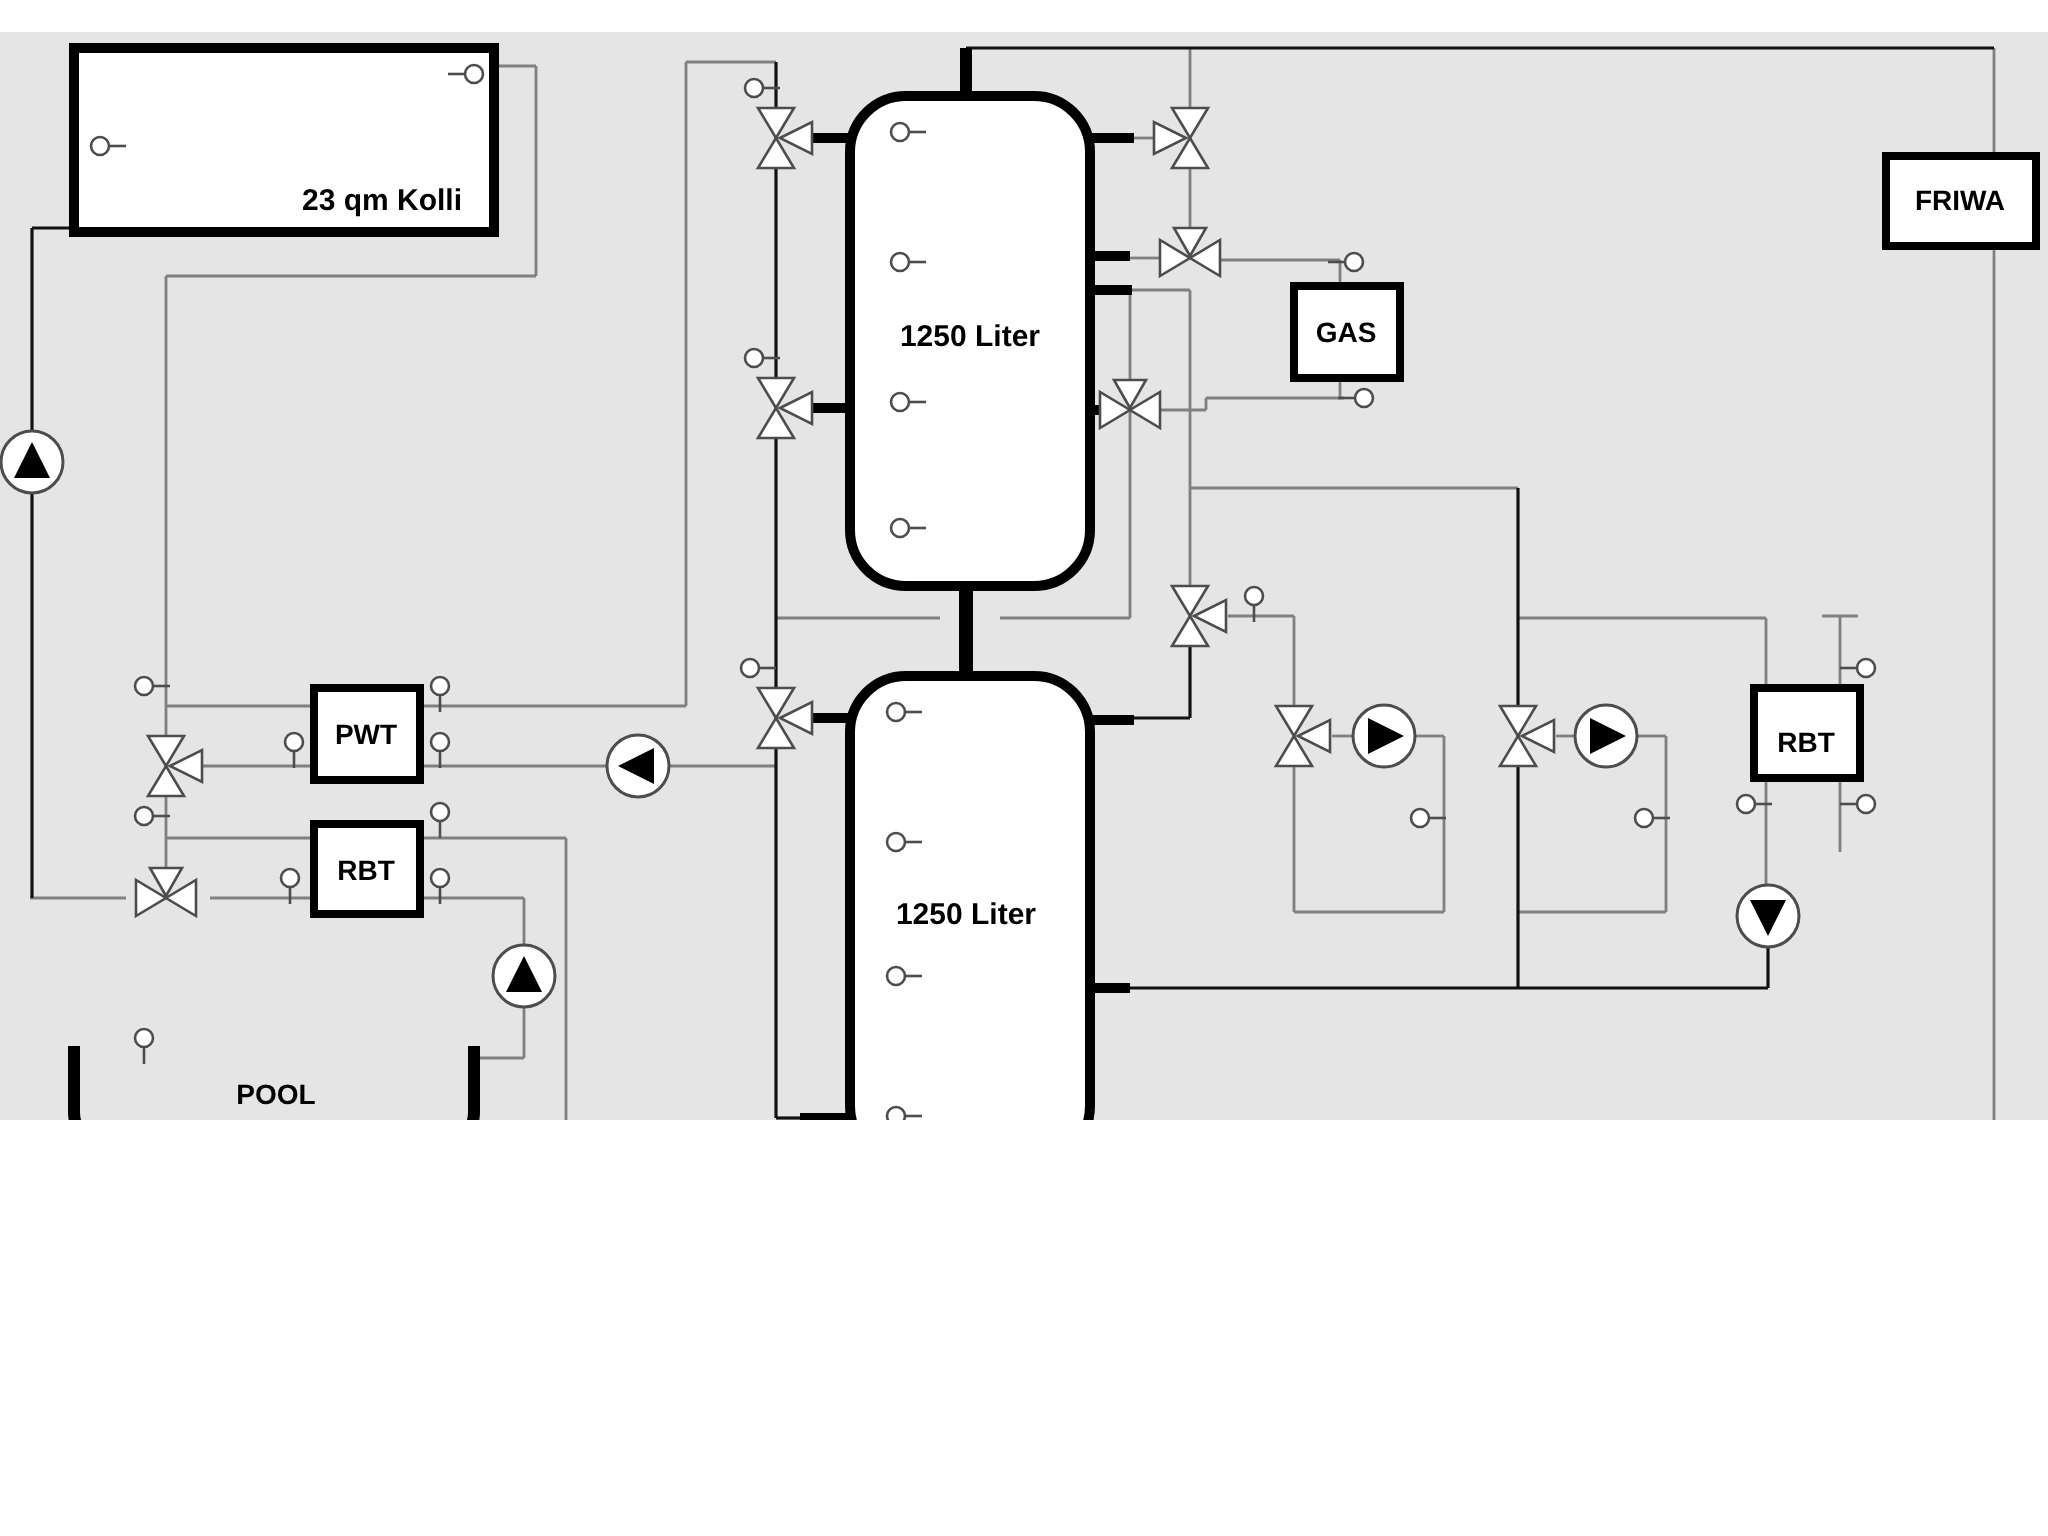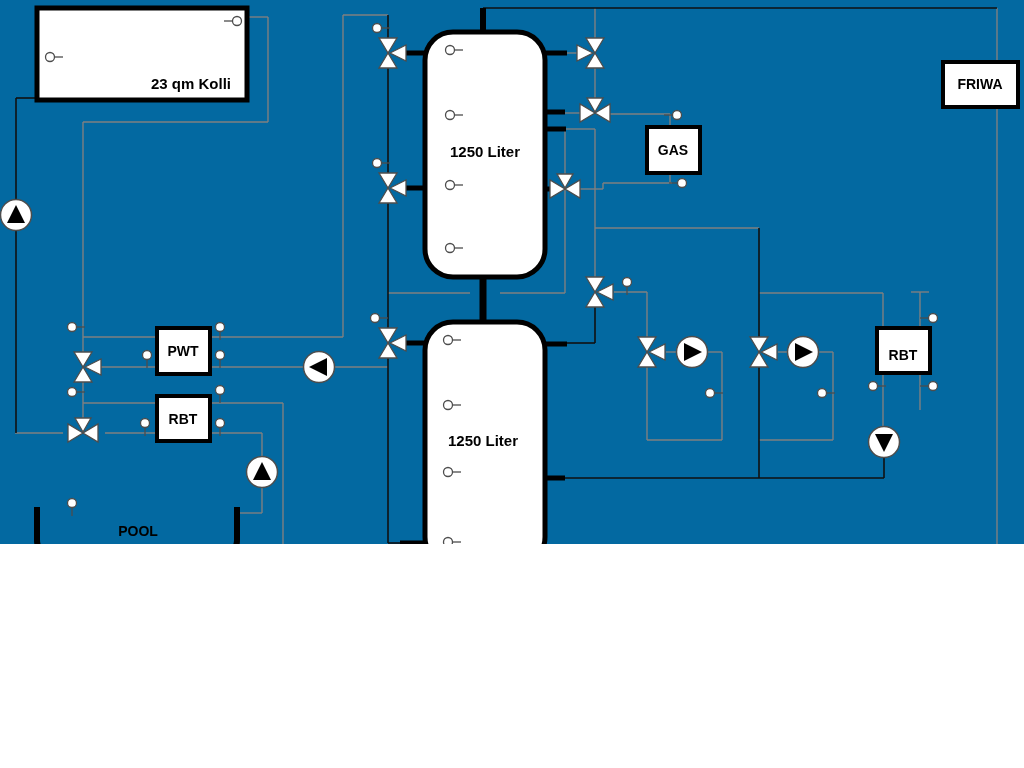--- a/index.html
+++ b/index.html
@@ -1,17 +1,17 @@
 <!DOCTYPE html>
 <html><head>
 <meta charset="utf-8">
 <style>
   html,body{margin:0;padding:0;background:#fff;}
-  #stage{position:relative;width:1024px;height:544px;background:#0369a1;overflow:hidden;
-         font-family:"Liberation Sans", sans-serif;}
+  #stage{position:relative;width:1024px;height:544px;background:#e5e5e5;overflow:hidden;
+         font-family:"Liberation Sans", sans-serif;margin-top:16px;}
   #schematic{position:absolute;left:0;top:0;}
   .lbl{font-weight:bold;fill:#000;}
 </style>
 </head>
 <body>
 
 <div id="stage">
   <div id="schematic"><svg width="1024" height="768" viewBox="0 0 1024 768">
         <line x1="247" y1="17" x2="268" y2="17" stroke="#808080" stroke-width="1.4"></line>
         <line x1="268" y1="17" x2="268" y2="122" stroke="#808080" stroke-width="1.4"></line>

